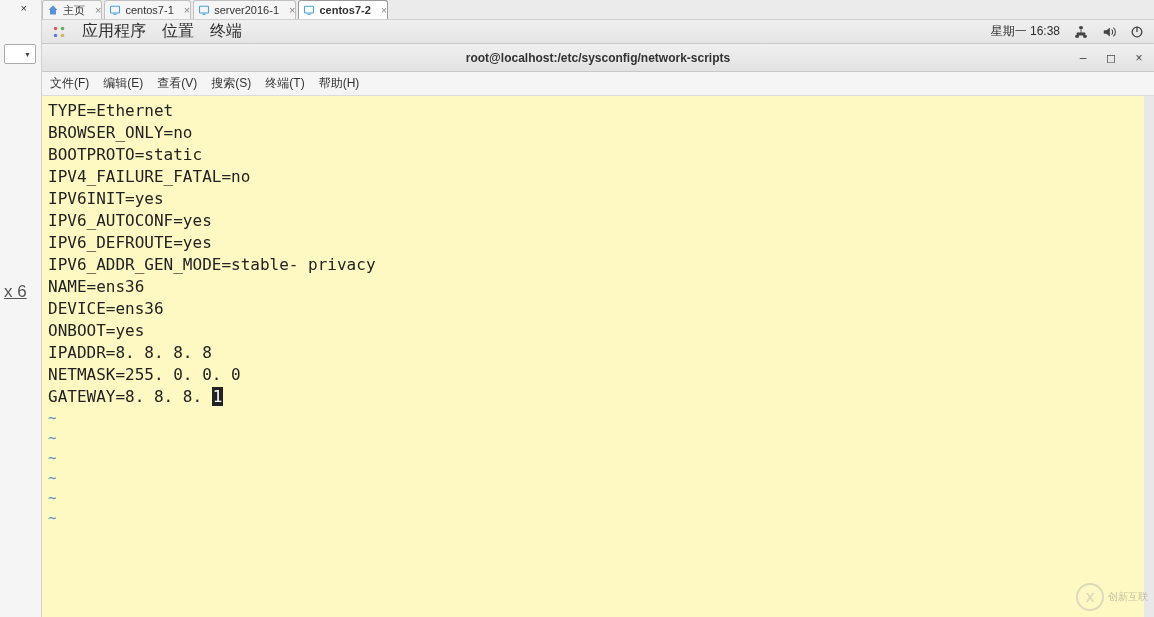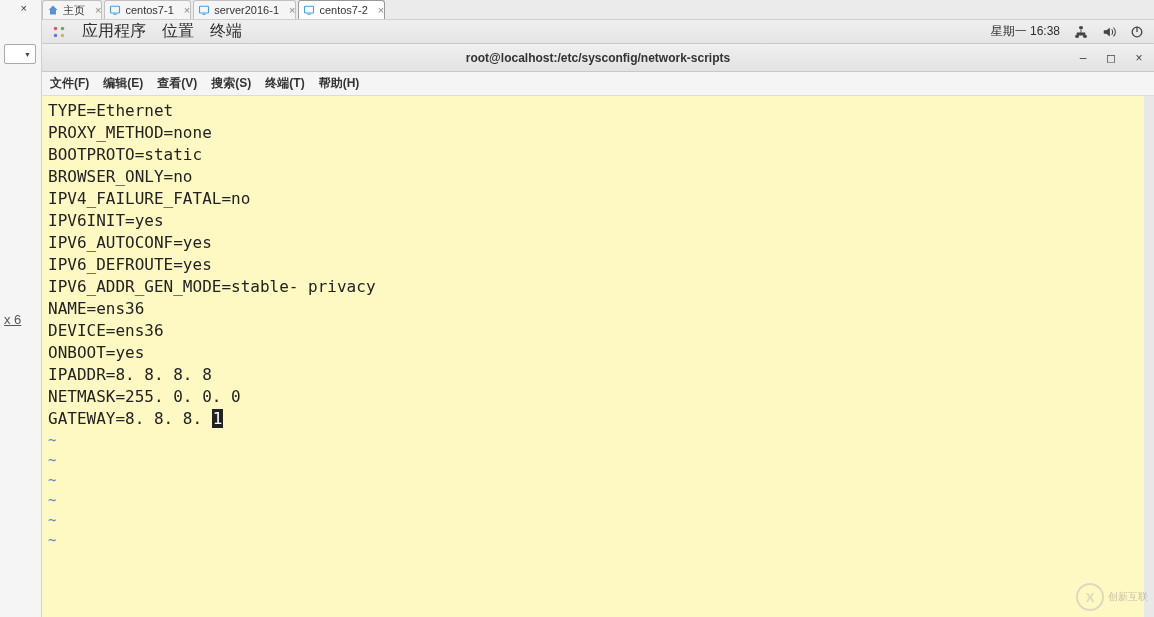--- a/index.html
+++ b/index.html
@@ -45,23 +45,23 @@
       justify-content: flex-end;
       padding-right: 4px;
     }
     .left-dropdown::after {
       content: "▼";
       font-size: 7px;
       color: #444;
     }
     .left-label {
       position: absolute;
-      top: 312px;
+      top: 282px;
       left: 4px;
-      font-size: 13px;
+      font-size: 17px;
       color: #555;
       text-decoration: underline;
     }
     
     
     .main-area {
       position: absolute;
       left: 42px;
       top: 0;
       right: 0;
@@ -95,21 +95,21 @@
       border-color: #999;
     }
     .tab-icon {
       width: 12px;
       height: 12px;
       display: flex;
       align-items: center;
       justify-content: center;
     }
     .tab-label { font-size: 11px; color: #333; }
-    .tab.active .tab-label { font-weight: normal; }
+    .tab.active .tab-label { font-weight: bold; }
     .tab-close {
       font-size: 11px;
       color: #888;
       margin-left: 6px;
       cursor: pointer;
     }
     
     
     .gnome-bar {
       height: 24px;
@@ -169,21 +169,20 @@
     
     
     .terminal-menu {
       height: 24px;
       background: #f5f5f5;
       border-bottom: 1px solid #dcdcdc;
       display: flex;
       align-items: center;
       padding: 0 8px;
       gap: 14px;
-      font-weight: bold;
     }
     .menu-item {
       font-size: 12px;
       color: #333;
     }
     
     
     .terminal-content {
       flex: 1;
       background: #fef9c3;
@@ -333,23 +332,22 @@
     <span class="menu-item">编辑(E)</span>
     <span class="menu-item">查看(V)</span>
     <span class="menu-item">搜索(S)</span>
     <span class="menu-item">终端(T)</span>
     <span class="menu-item">帮助(H)</span>
   </div>
 
   <div class="terminal-content" id="terminal-content">
 
   <div class="term-line">TYPE=Ethernet</div>
-      <div class="term-line">PROXY_METHOD=none</div>
+      <div class="term-line">BROWSER_ONLY=no</div>
       <div class="term-line">BOOTPROTO=static</div>
-      <div class="term-line">BROWSER_ONLY=no</div>
       <div class="term-line">IPV4_FAILURE_FATAL=no</div>
       <div class="term-line">IPV6INIT=yes</div>
       <div class="term-line">IPV6_AUTOCONF=yes</div>
       <div class="term-line">IPV6_DEFROUTE=yes</div>
       <div class="term-line">IPV6_ADDR_GEN_MODE=stable- privacy</div>
       <div class="term-line">NAME=ens36</div>
       <div class="term-line">DEVICE=ens36</div>
       <div class="term-line">ONBOOT=yes</div>
       <div class="term-line">IPADDR=8. 8. 8. 8</div>
       <div class="term-line">NETMASK=255. 0. 0. 0</div>

